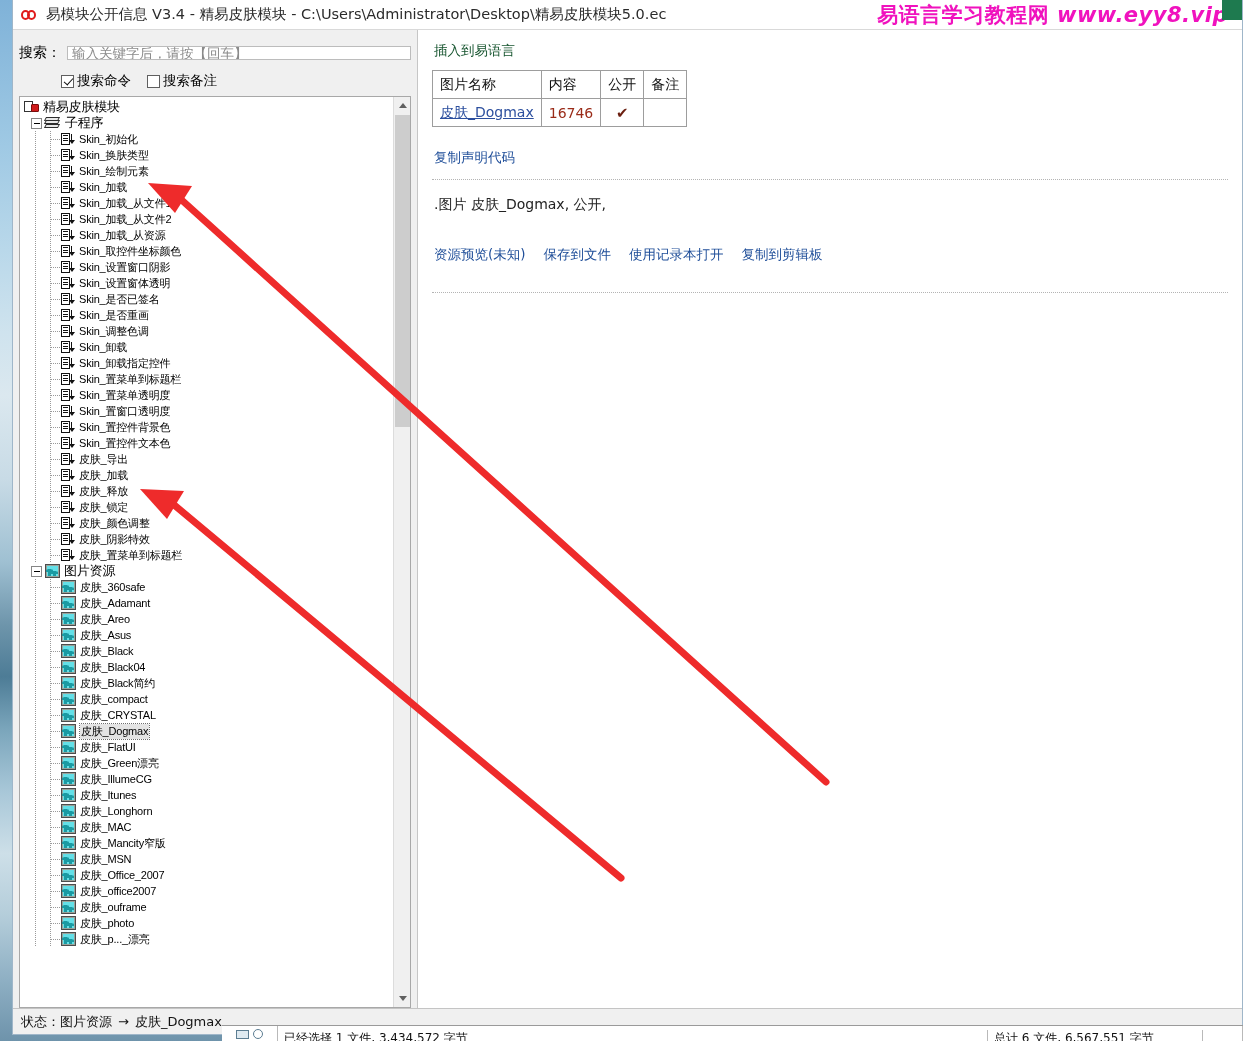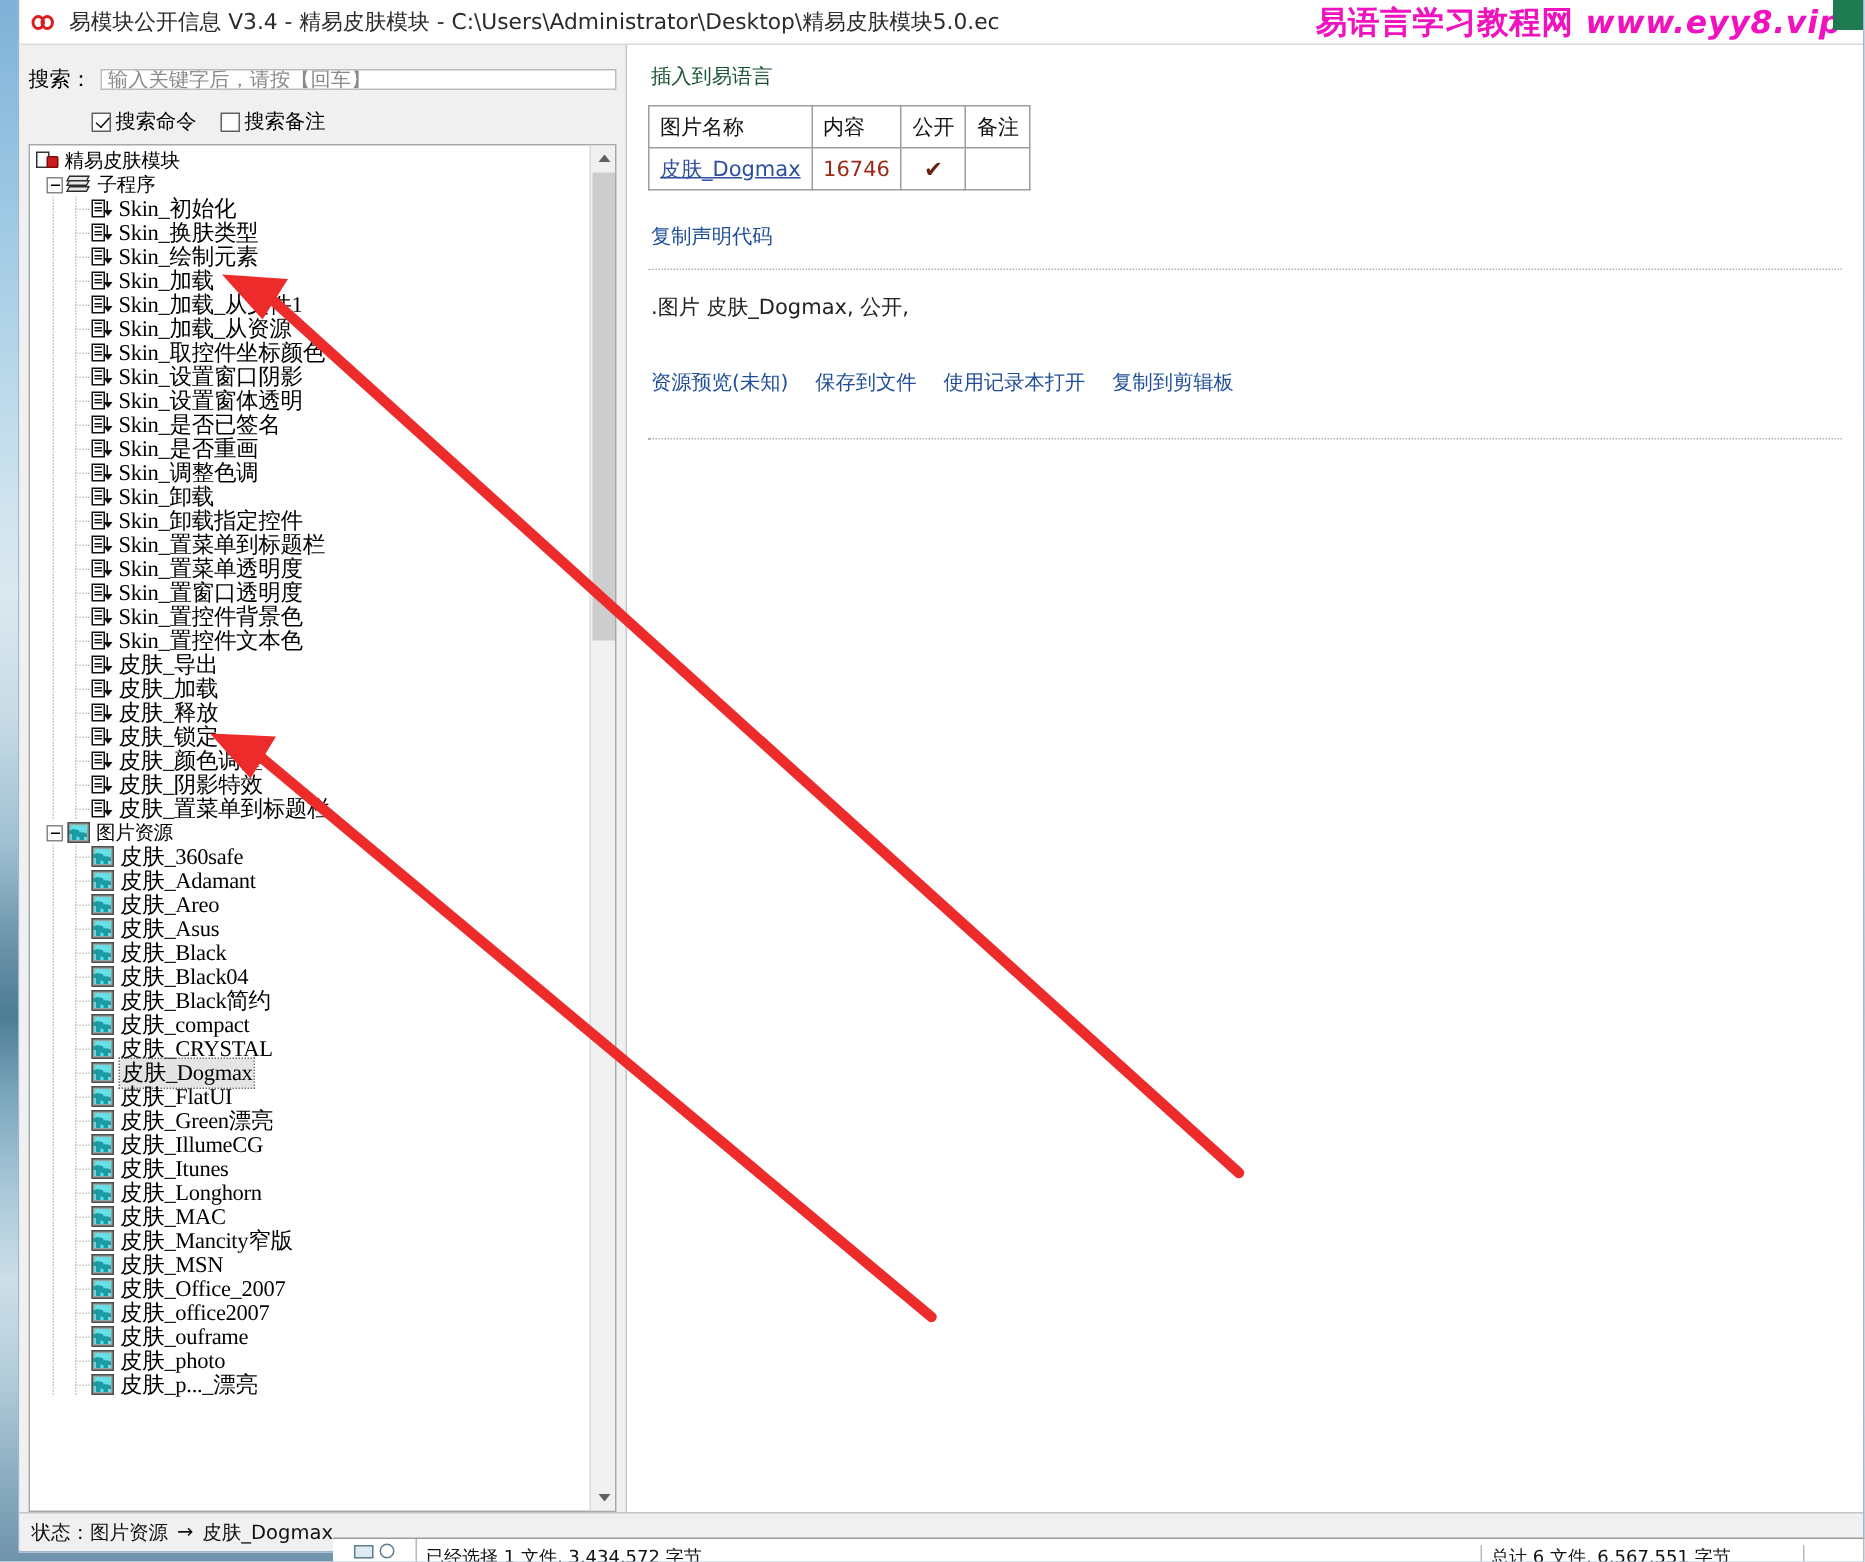--- a/index.html
+++ b/index.html
@@ -147,22 +147,22 @@
   }
   .tree-row {
     display: flex; align-items: center;
     height: 16px;
     white-space: nowrap;
     font-size: 13px;
     color: #000;
     position: relative;
   }
   .tree-row .lbl {
-    font-family: Liberation Serif, serif;
-    font-size: 15px;
+    font-family: Liberation Sans, sans-serif;
+    font-size: 11px;
     letter-spacing: -0.2px;
   }
   .tree-row.cjk-lbl .lbl {
     font-family: "DejaVu Sans", "Liberation Sans", sans-serif;
     font-size: 13px;
   }
   .indent { display: inline-block; }
 
   
   .expander {
@@ -500,20 +500,33 @@
               <span class="vline"></span>
               <span class="connector"></span>
               <span class="ico ico-sub">
                 <span class="doc"></span>
                 <span class="ln ln1"></span>
                 <span class="ln ln2"></span>
                 <span class="ln ln3"></span>
                 <span class="arr"></span>
               </span>
               <span class="lbl">Skin_加载_从文件1</span>
+            </div>
+            <div class="tree-row">
+              <span class="indent" style="width: 9px;"></span>
+              <span class="vline"></span>
+              <span class="connector"></span>
+              <span class="ico ico-sub">
+                <span class="doc"></span>
+                <span class="ln ln1"></span>
+                <span class="ln ln2"></span>
+                <span class="ln ln3"></span>
+                <span class="arr"></span>
+              </span>
+              <span class="lbl">Skin_加载_从文件2</span>
             </div>
             <div class="tree-row">
               <span class="indent" style="width: 9px;"></span>
               <span class="vline"></span>
               <span class="connector"></span>
               <span class="ico ico-sub">
                 <span class="doc"></span>
                 <span class="ln ln1"></span>
                 <span class="ln ln2"></span>
                 <span class="ln ln3"></span>

